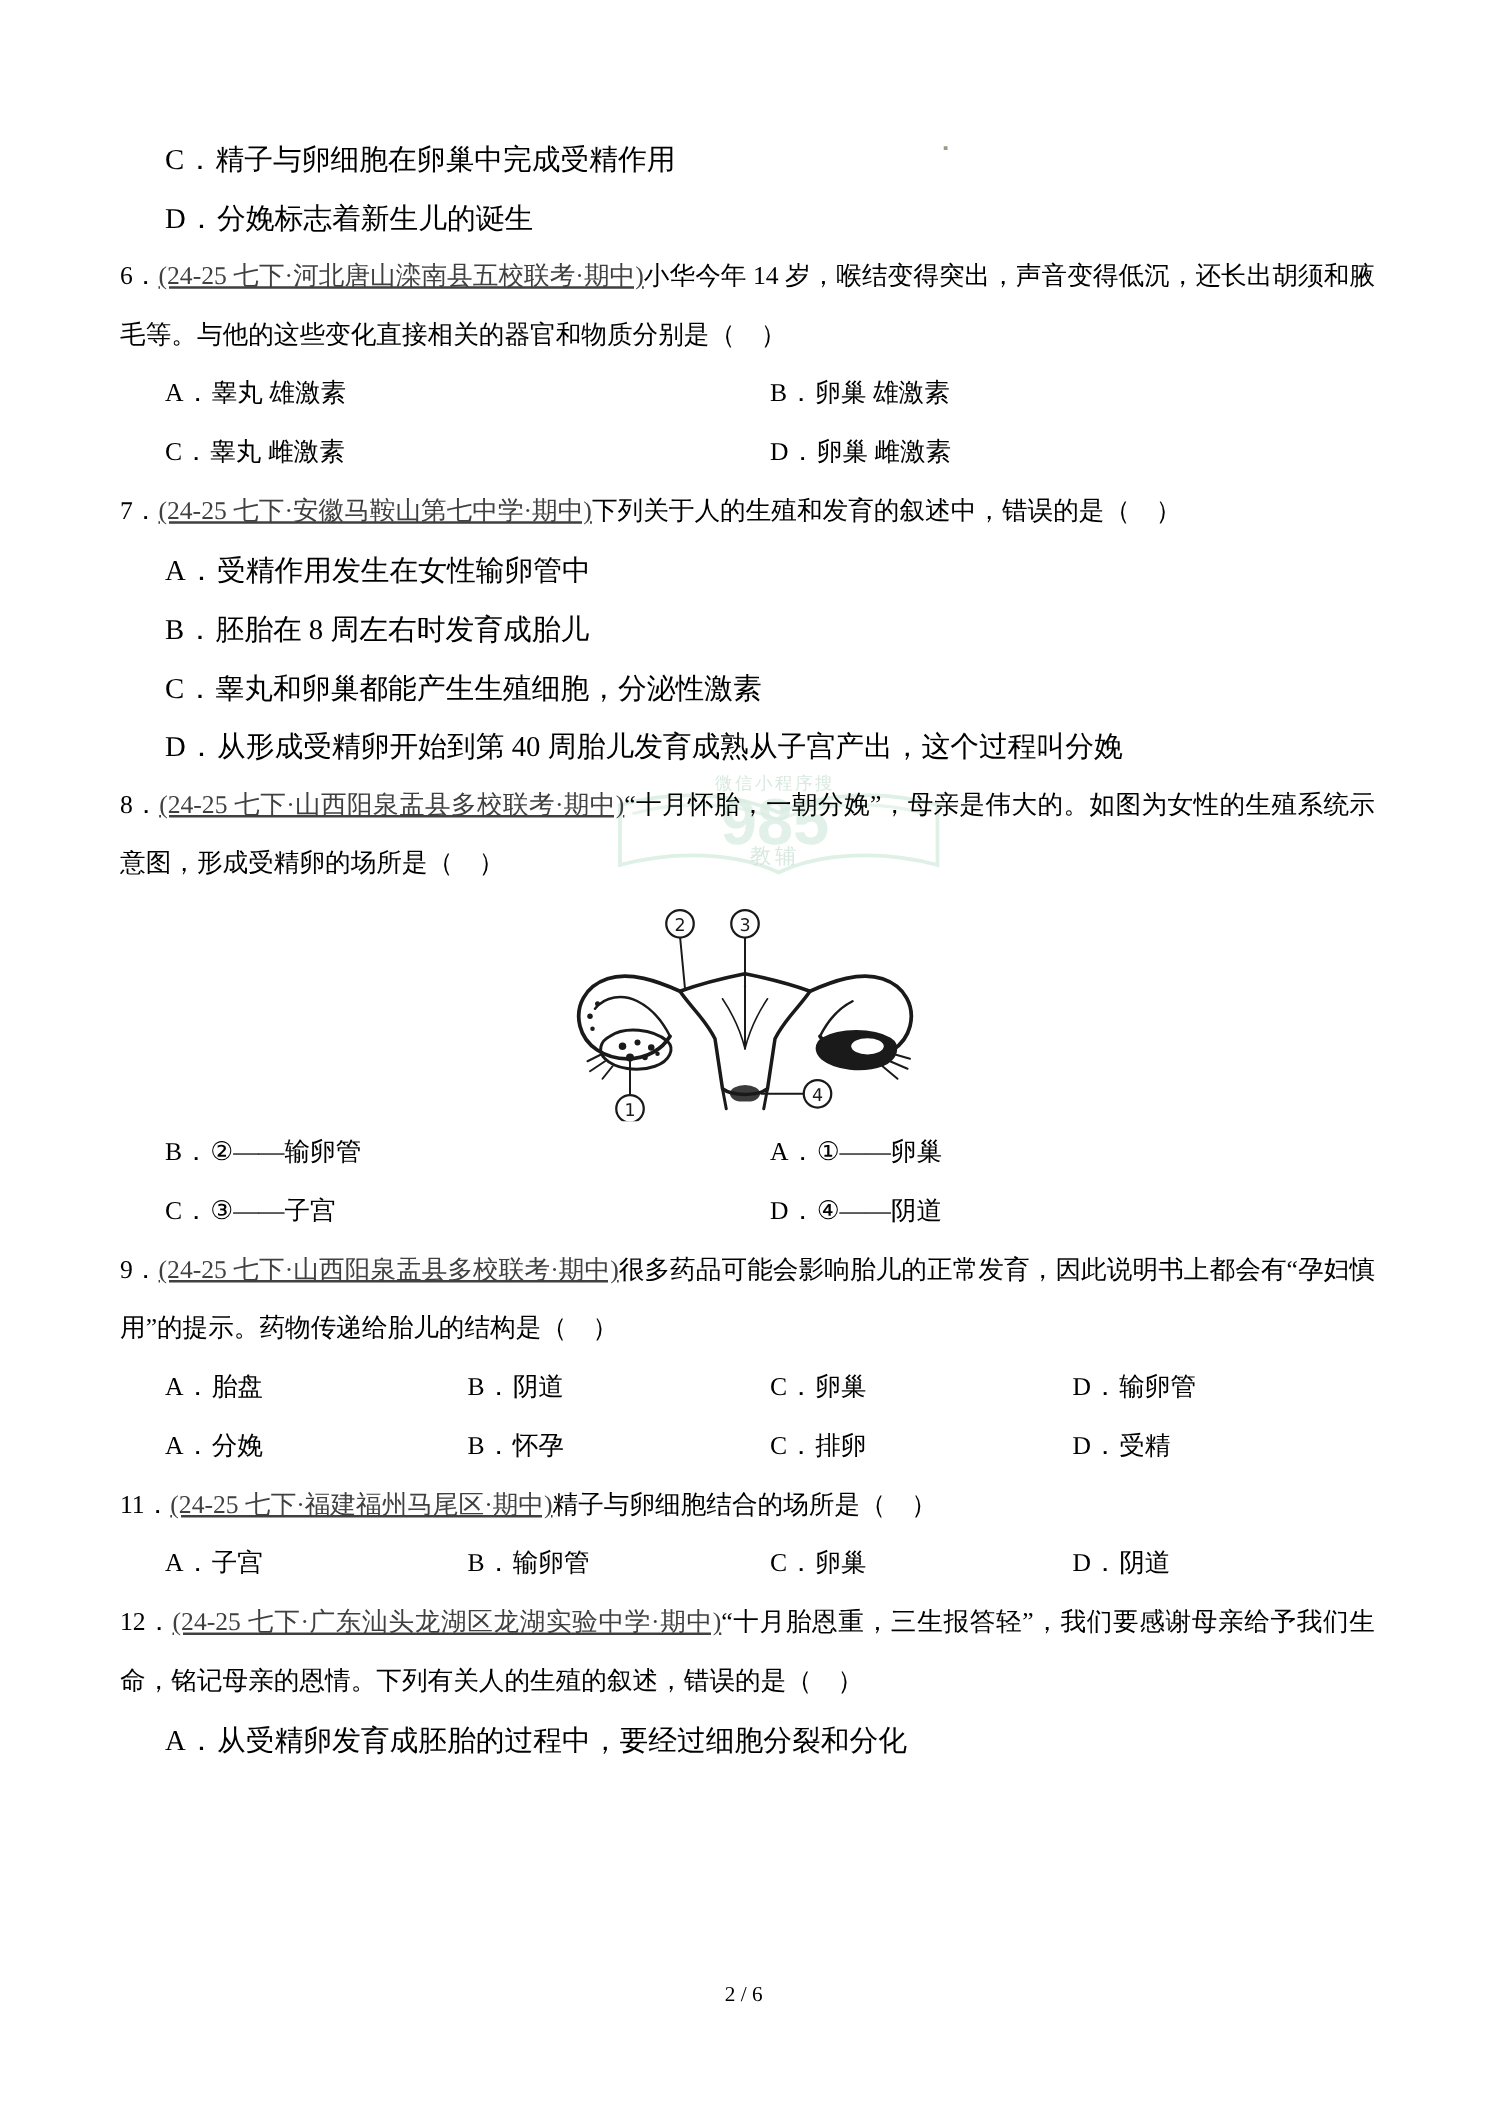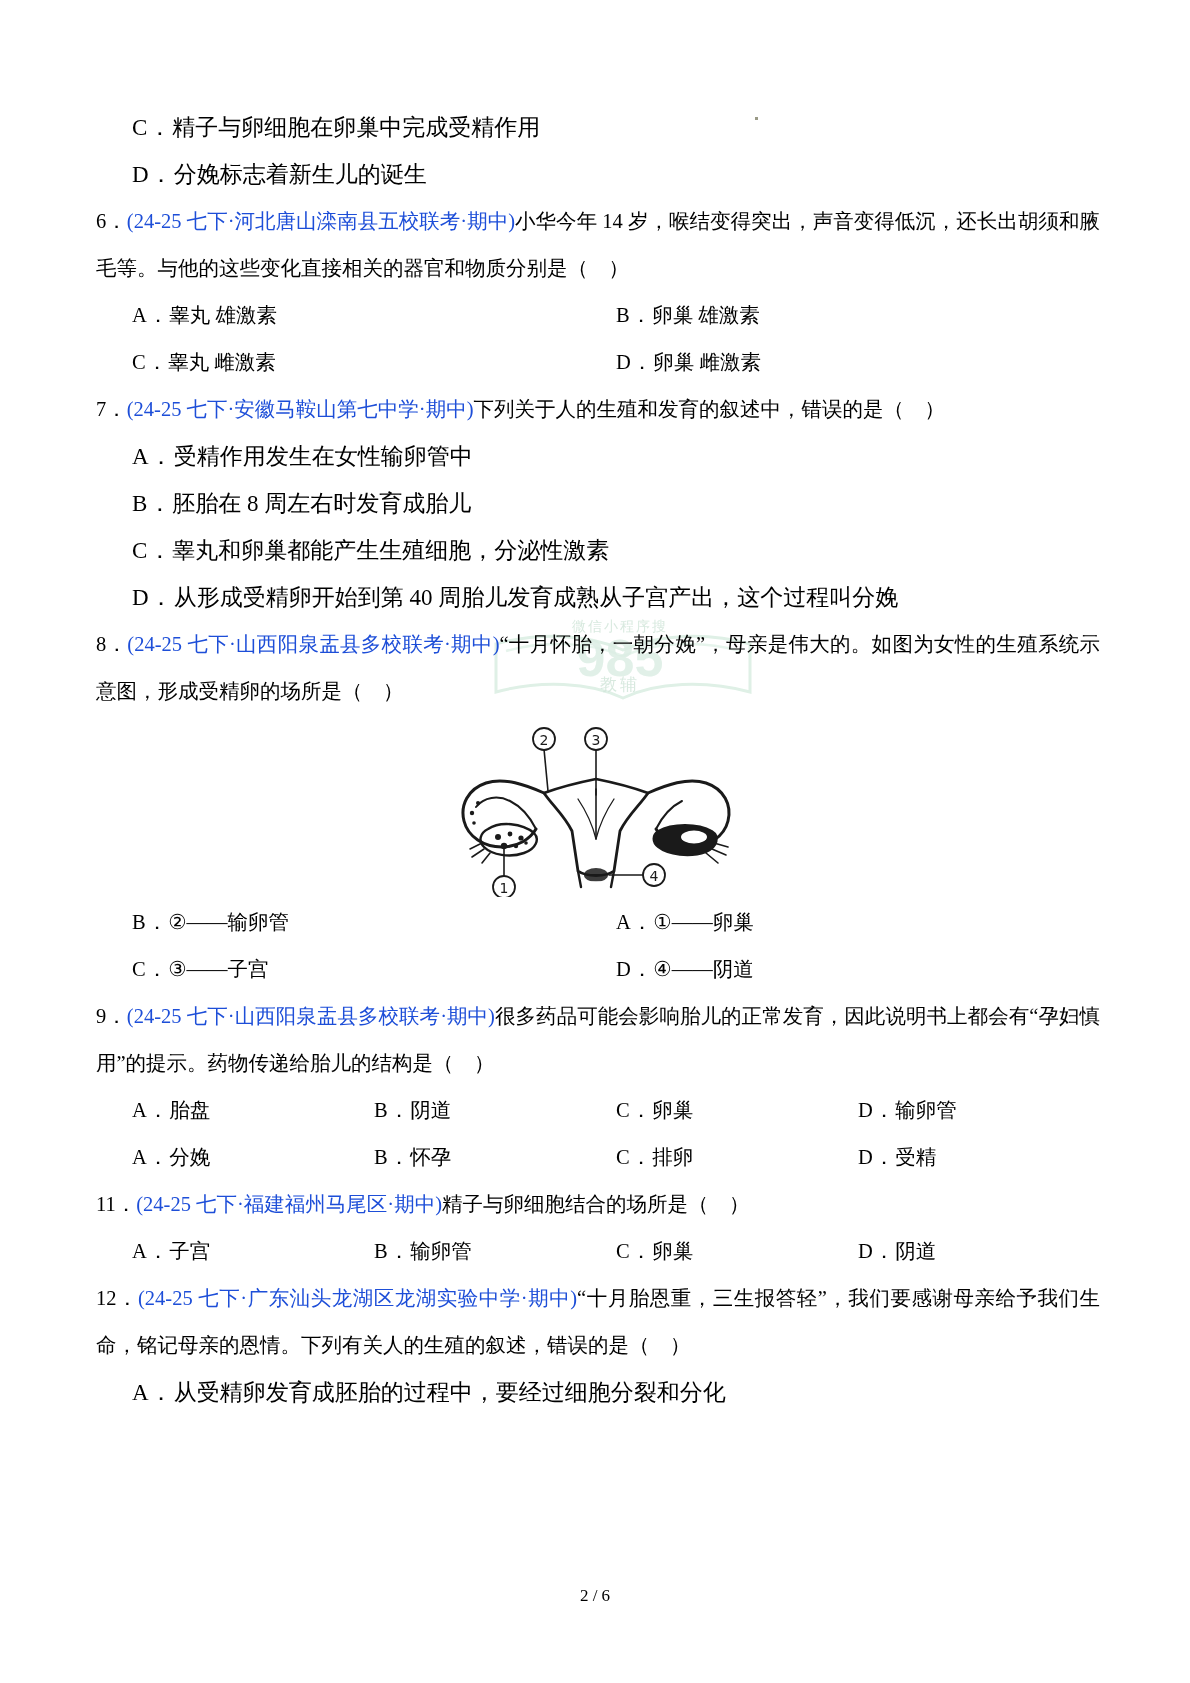--- a/index.html
+++ b/index.html
@@ -88,21 +88,22 @@
   .q {
     margin: 0 0 0 0;
     font-size: 20.5px;
     line-height: 47px;
     text-align: justify;
   }
   .q-num {
     font-family: "Liberation Serif", serif;
   }
   .src {
-    color: #1d4ed8;
+    color: #404040;
+    text-decoration: underline;
   }
   .opt-line {
     font-size: 20.5px;
     line-height: 47px;
     padding-left: 36px;
     display: flex;
   }
   .opt-2col > span {
     display: inline-block;
     width: 50%;

